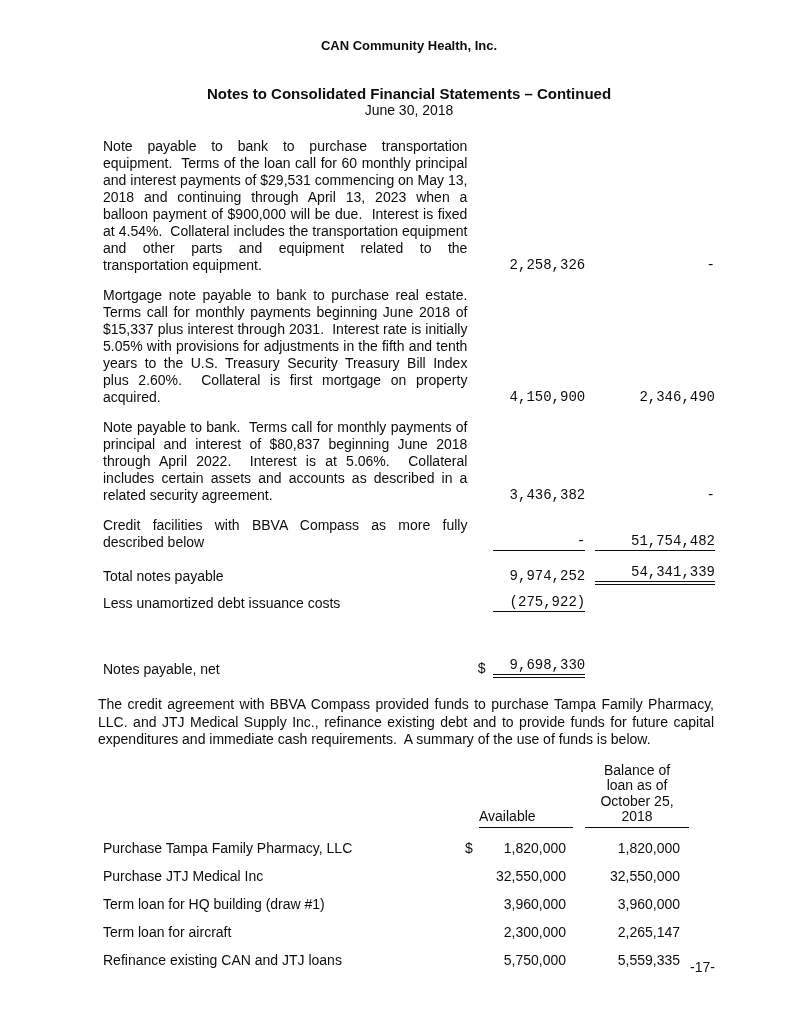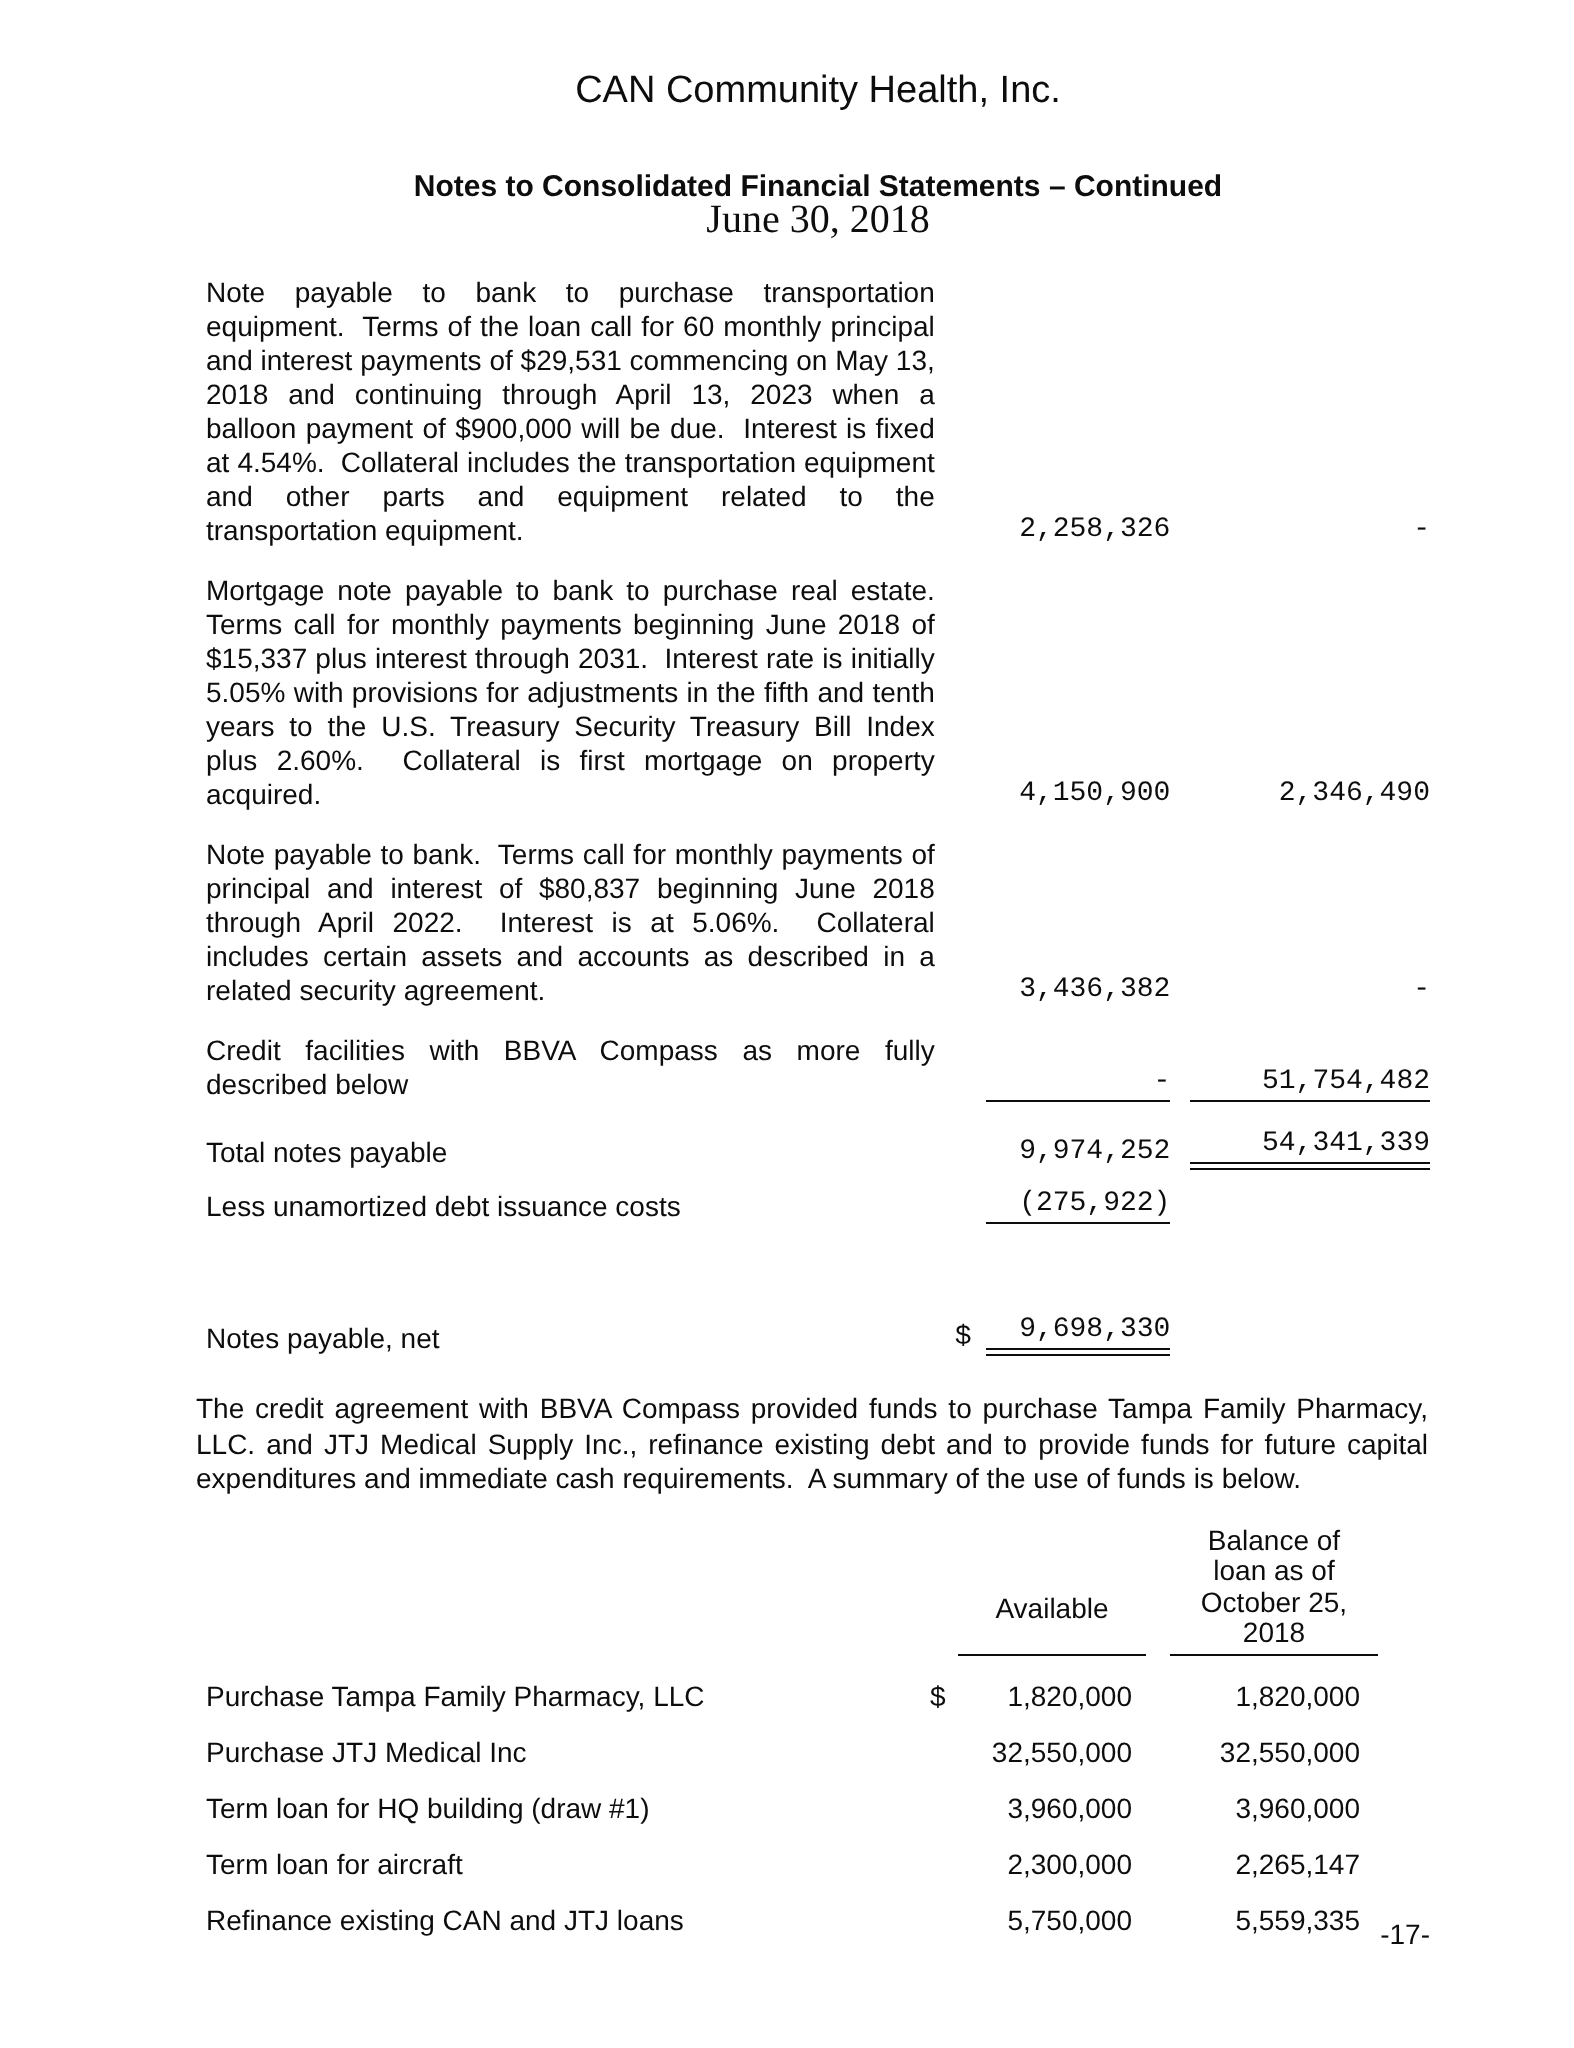--- a/index.html
+++ b/index.html
@@ -11,23 +11,23 @@
     color: #0d0d0d;
     font-family: "Liberation Sans", "DejaVu Sans", sans-serif;
     font-size: 14px;
     overflow: hidden;
     box-sizing: border-box;
   }
   .content { padding: 38px 72px 0 103px; }
 
   
   .doc-header { text-align: center; }
-  .company { font-weight: normal; font-size: 19px; line-height: 16px; }
+  .company { font-weight: bold; font-size: 13px; line-height: 16px; }
   .doc-title { font-weight: bold; font-size: 15px; line-height: 16px; margin-top: 32px; }
-  .doc-date { font-size: 20px; line-height: 16px; font-family: Liberation Serif, serif; }
+  .doc-date { font-size: 14px; line-height: 16px; }
 
   .section-heading {
     margin-top: 16px;
     font-weight: bold;
     font-size: 14.5px;
     line-height: 17px;
     text-decoration: underline;
     text-decoration-thickness: 1.5px;
     text-underline-offset: 3px;
   }
@@ -59,22 +59,22 @@
     text-align: justify;
     white-space: pre-wrap;
     line-height: 17.5px;
   }
 
   
   .funds { margin-top: 14px; }
   .funds-header { display: flex; align-items: flex-end; }
   .hspacer { width: 376px; }
   .havail {
-    width: 94px; text-align: center; line-height: 18px;
-    border-bottom: 1.5px solid #0d0d0d; box-sizing: border-box; padding-bottom: 14px;
+    width: 94px; line-height: 18px;
+    border-bottom: 1.5px solid #0d0d0d; box-sizing: border-box; padding-bottom: 2px;
   }
   .hbalance {
     width: 104px; margin-left: 12px; text-align: center;
     border-bottom: 1.5px solid #0d0d0d; box-sizing: border-box; padding-bottom: 2px;
   }
   .hbalance div { line-height: 15.5px; }
   .funds-rows { margin-top: 12px; }
   .frow { display: flex; align-items: flex-end; margin-bottom: 11px; line-height: 17px; }
   .flabel { width: 362px; }
   .fdollar { width: 14px; }

